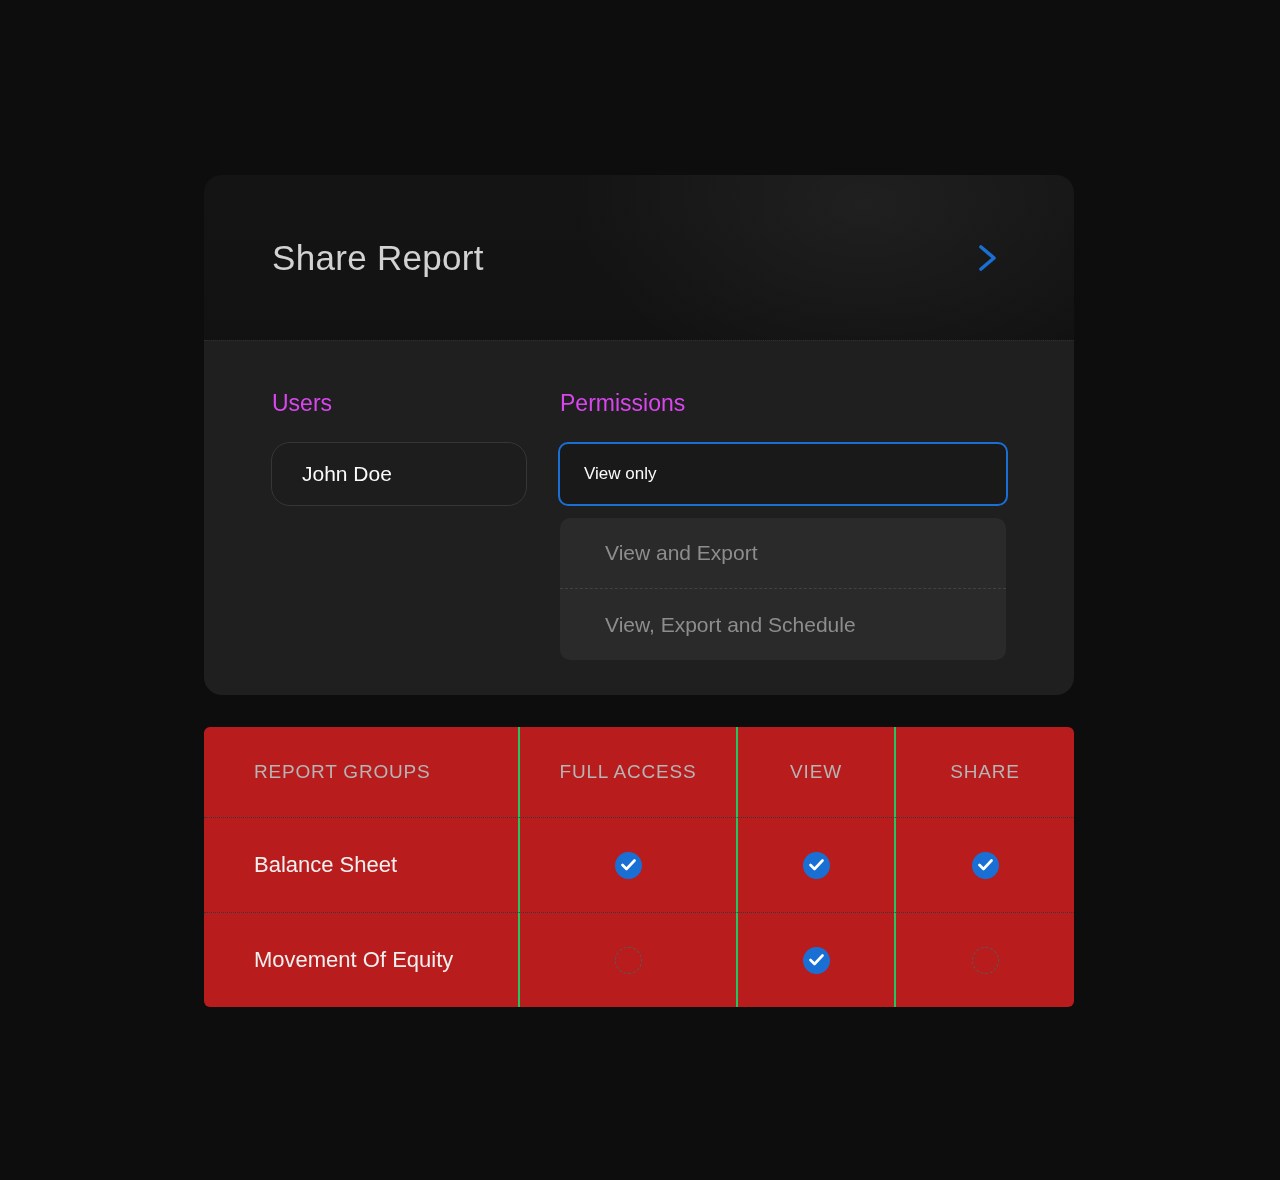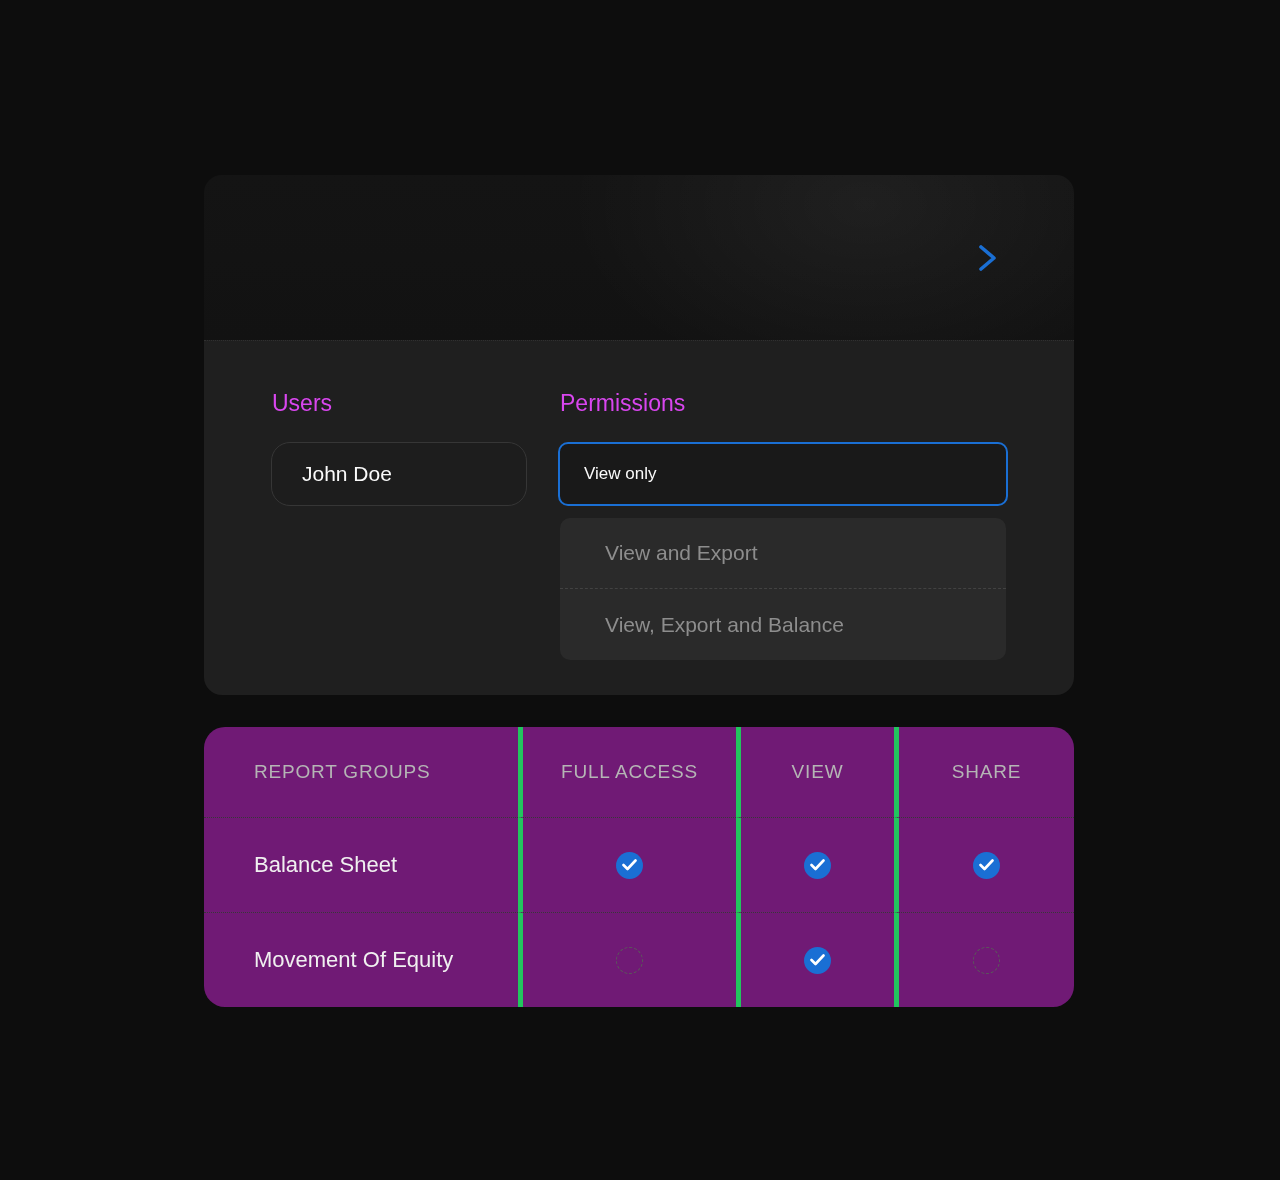--- a/index.html
+++ b/index.html
@@ -102,38 +102,38 @@
     color: #8d8d8d;
     cursor: pointer;
   }
   .perms-option:first-child { border-bottom: 1px dashed #424242; }
 
   
   .table-card {
     position: absolute;
     left: 204px; top: 727px;
     width: 870px; height: 280px;
-    background: #701a75;
-    border-radius: 21px;
+    background: #b91c1c;
+    border-radius: 6px;
     overflow: hidden;
   }
   .perm-table {
     display: grid;
     grid-template-columns: 314px 218px 158px 180px;
     grid-template-rows: 90px 95px 95px;
     width: 100%; height: 100%;
   }
   .cell {
     display: flex; align-items: center; justify-content: center;
   }
   .cell.first-col {
     justify-content: flex-start;
     padding-left: 50px;
   }
-  .cell.col-divider { border-left: 5px solid #22c55e; }
+  .cell.col-divider { border-left: 2px solid #22c55e; }
   .cell.row-divider { border-top: 1px dotted #383838; }
   .head-cell {
     font-size: 19px;
     letter-spacing: 0.8px;
     color: #b5b5b5;
     font-weight: 400;
   }
   .row-name {
     font-size: 22px;
     color: #f0f0f0;
@@ -148,20 +148,21 @@
   }
   .checkbox.checked { background: #1a6fd4; }
   .checkbox.unchecked { border: 1px dashed #5a5a5a; background: transparent; }
 </style>
 </head>
 <body>
 
 <section class="share-card">
 
   <div class="share-card-header">
+    <h1 class="share-card-title">Share Report</h1>
     <button class="header-chevron-btn">
       <span style="display:flex;">
         <svg width="22" height="30" viewBox="0 0 22 30" fill="none">
           <path d="M4 4 L17 15 L4 26" stroke="#1a6fd4" stroke-width="3.6" stroke-linecap="round" stroke-linejoin="round"></path>
         </svg>
       </span>
     </button>
   </div>
 
   <div class="share-card-body">
@@ -169,21 +170,21 @@
     <div class="field-label users-label">Users</div>
 
     <div class="field-label perms-label">Permissions</div>
 
     <div class="users-input">John Doe</div>
 
     <div class="perms-select">View only</div>
 
     <div class="perms-dropdown">
       <div class="perms-option">View and Export</div>
-      <div class="perms-option">View, Export and Balance</div>
+      <div class="perms-option">View, Export and Schedule</div>
     </div>
 
   </div>
 </section>
 
 <section class="table-card">
   <div class="perm-table">
 
     <div class="cell first-col head-cell">REPORT GROUPS</div>
     <div class="cell col-divider head-cell">FULL ACCESS</div>

